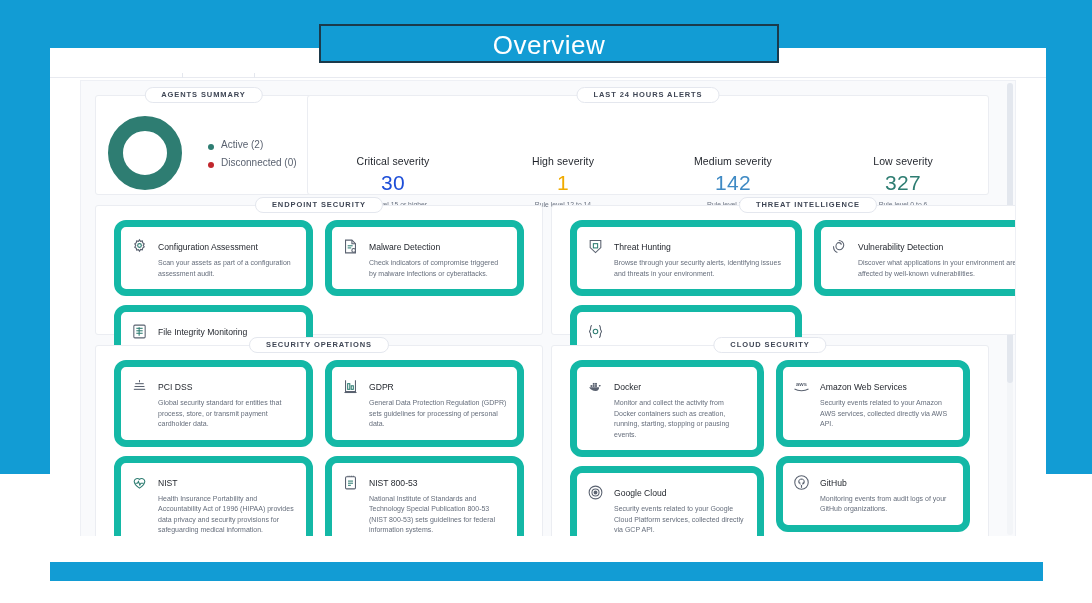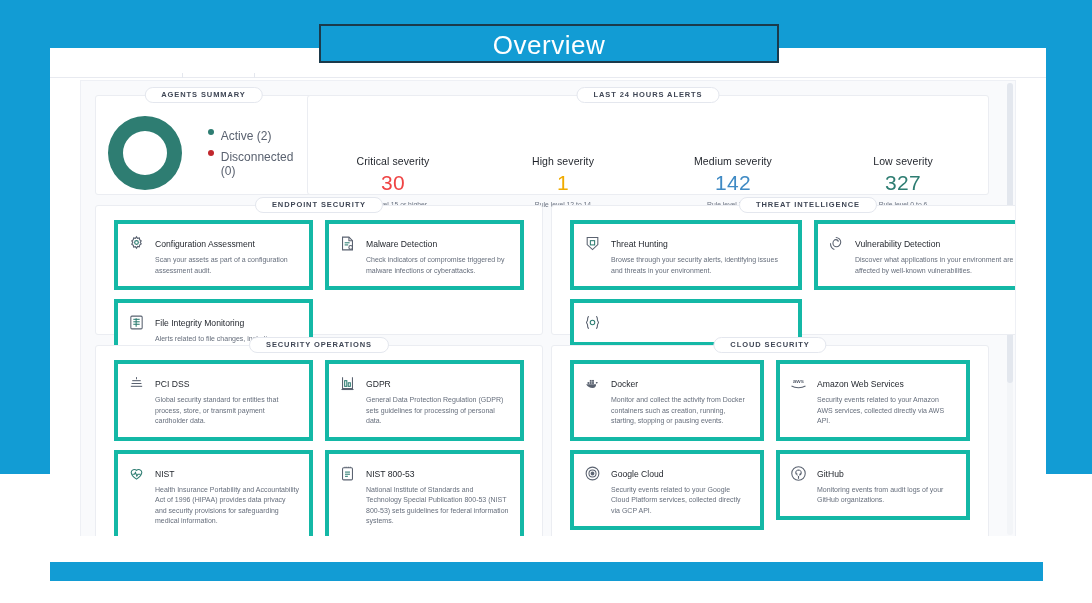--- a/index.html
+++ b/index.html
@@ -61,37 +61,37 @@
 
   
   .agents-body { position: absolute; left: 0; top: 14px; width: 100%; height: 86px; display: flex; align-items: center; }
   .donut {
     margin-left: 12px;
     width: 74px; height: 74px; border-radius: 50%;
     border: 15px solid #2e7d72;
     background: #ffffff;
   }
   .legend-list { margin-left: 26px; display: flex; flex-direction: column; gap: 7px; }
-  .legend-row { display: flex; align-items: flex-start; gap: 7px; font-size: 12px; color: #5a6270; }
+  .legend-row { display: flex; align-items: flex-end; gap: 7px; font-size: 10px; color: #5a6270; }
   .dot { width: 6px; height: 6px; border-radius: 50%; display: inline-block; }
   .dot.active { background: #2e7d72; }
   .dot.disc { background: #c1272d; }
 
   
   .alerts-row { position: absolute; left: 0; top: 39px; width: 100%; display: flex; margin-top: 20px; }
   .alert-cell { flex: 1; text-align: center; }
   .alert-title { font-size: 10.5px; color: #1e2229; letter-spacing: .1px; }
   .alert-value { font-size: 21px; margin-top: 4px; letter-spacing: .3px; }
   .alert-sub { font-size: 6.8px; color: #6a7280; margin-top: 6px; }
 
   
   .grid { position: absolute; left: 12px; top: 14px; right: 12px; }
   .col { float: left; width: 50%; padding: 0 6px; }
   .card {
-    border: 4px solid #14b8a6; border-radius: 0; background: #fff;
+    border: 7px solid #14b8a6; border-radius: 12px; background: #fff;
     padding: 9px 10px 10px 9px; margin-bottom: 9px;
     display: flex; gap: 9px; align-items: flex-start;
   }
   .card .icon {
     width: 19px; min-width: 19px; height: 19px; margin-top: 1px;
     color: #5a6270; display: flex; align-items: center; justify-content: center;
   }
   .card .icon svg { display: block; }
   .card .txt { flex: 1; }
   .card .ctitle { font-size: 8.6px; color: #1e2229; line-height: 11px; }
@@ -146,21 +146,21 @@
             </div>
           </div>
         </div>
       </div>
 
       <div class="section" style="left:226px; top:14px; width:682px; height:100px;">
         <div class="legend">LAST 24 HOURS ALERTS</div>
         <div class="alerts-row">
           <div class="alert-cell">
             <div class="alert-title">Critical severity</div>
-            <div class="alert-value" style="color:#ef4444">30</div>
+            <div class="alert-value" style="color:#1d4ed8">30</div>
             <div class="alert-sub">Rule level 15 or higher</div>
           </div>
           <div class="alert-cell">
             <div class="alert-title">High severity</div>
             <div class="alert-value" style="color:#f0ab00">1</div>
             <div class="alert-sub">Rule level 12 to 14</div>
           </div>
           <div class="alert-cell">
             <div class="alert-title">Medium severity</div>
             <div class="alert-value" style="color:#3f8ac4">142</div>

